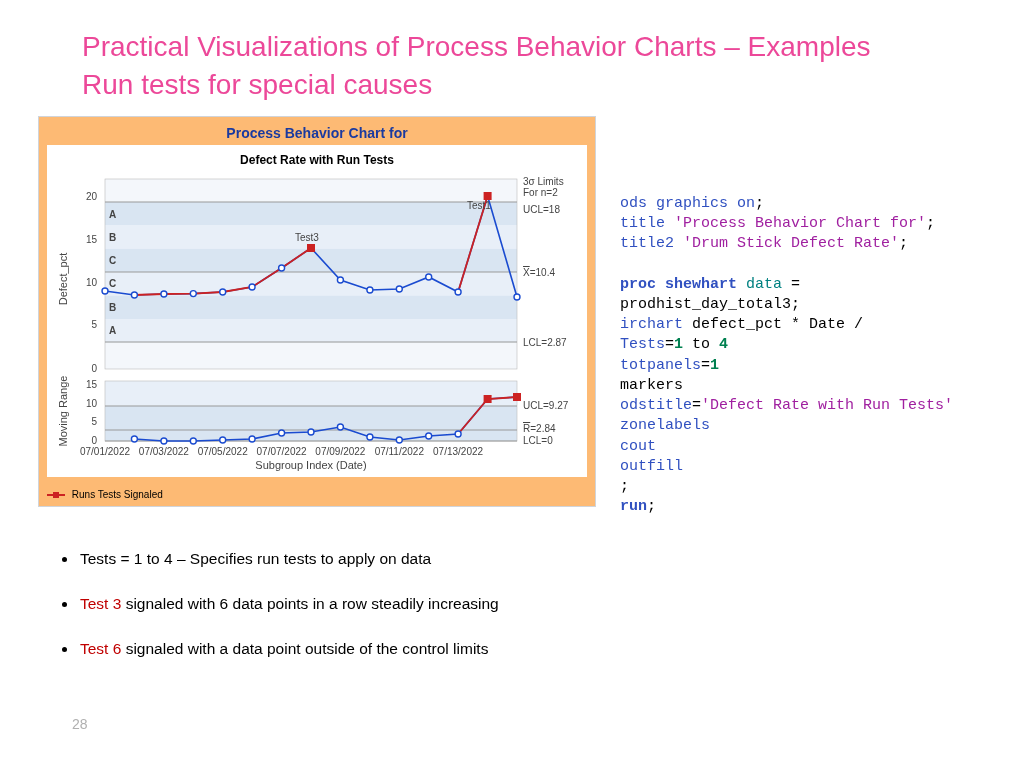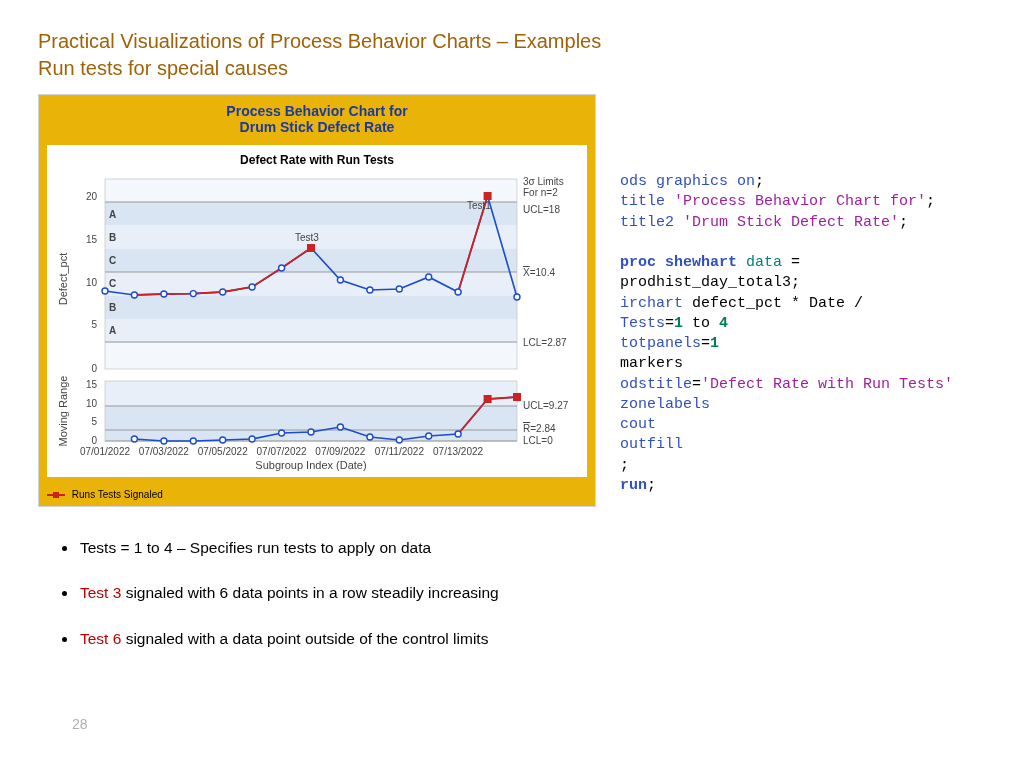--- a/index.html
+++ b/index.html
@@ -1,26 +1,26 @@
 <!DOCTYPE html>
 <html><head>
 <meta charset="utf-8">
 <style>
   html, body { margin:0; padding:0; font-family: "Segoe UI", Arial, sans-serif; background:#fff; }
   .slide { width:1024px; height:768px; position:relative; box-sizing:border-box; padding:28px 38px 0 38px; }
-  .title-line { color:#a16207; font-size:20px; line-height:1.35; font-weight:400; }
+  .title-line { color:#ec4899; font-size:28px; line-height:1.35; font-weight:400;margin-left:44px; }
   .content { display:flex; margin-top:12px; }
   .chart-col { width:560px; }
   .code-col { width:380px; padding-left:24px; padding-top:78px; font-family:"Courier New", monospace; font-size:15px; line-height:1.35; color:#000; }
   .code-col .blue { color:#3050c0; }
   .code-col .teal { color:#008080; }
   .code-col .purple { color:#a020a0;text-align:center; }
   .code-col .bold { font-weight:bold; }
   .code-col .green { color:#008050; font-weight:bold; }
-  .chart-box { border:1px solid #d0d4da; background:#eab308; }
+  .chart-box { border:1px solid #d0d4da; background:#fdba74; }
   .chart-main-title { text-align:center; font-weight:bold; color:#1a3aa0; font-size:14px; padding-top:8px; }
   .chart-sub-title { text-align:center; font-weight:bold; color:#1a3aa0; font-size:14px; padding-bottom:6px; }
   .panel-wrap { background:#fff; margin:4px 8px 8px 8px; padding:4px 0 6px 0; }
   .panel-title { text-align:center; font-weight:bold; font-size:12px; padding:4px 0 2px 0; }
   svg { display:block; }
   .axis-label { font-size:11px; fill:#444; }
   .tick-label { font-size:10px; fill:#444; }
   .ref-label { font-size:10px; fill:#444; }
   .zone-label { font-size:10px; fill:#444; font-weight:bold; }
   .legend { font-size:10px; padding:4px 8px 6px 8px; }
@@ -36,21 +36,20 @@
 <body>
 
 <div class="slide">
   <div class="title-line">Practical Visualizations of Process Behavior Charts – Examples</div>
   <div class="title-line">Run tests for special causes</div>
 
   <div class="content">
     <div class="chart-col">
       <div class="chart-box">
         <div class="chart-main-title">Process Behavior Chart for</div>
-        <div class="chart-sub-title">Drum Stick Defect Rate</div>
         <div class="panel-wrap">
           <div class="panel-title">Defect Rate with Run Tests</div>
           <svg width="540" height="302">
 
             <g>
 
               <rect x="58" y="10" width="412" height="190" fill="#f4f7fb"></rect>
 
               <rect x="58" y="33" width="412" height="23.4" fill="#d9e5f2"></rect>
 

